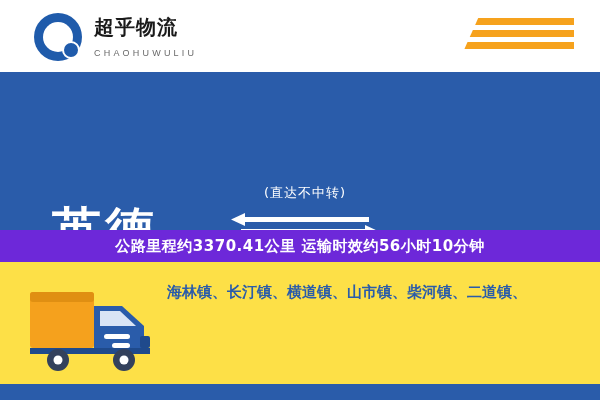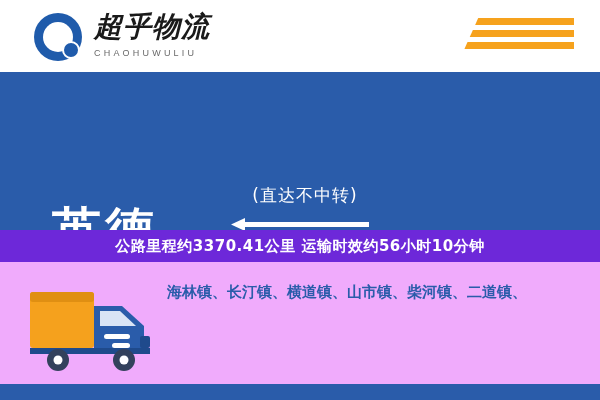--- a/index.html
+++ b/index.html
@@ -6,46 +6,46 @@
   body{width:600px;height:400px;overflow:hidden;font-family:"Liberation Sans","DejaVu Sans",sans-serif;background:#ffffff;}
   #page{position:relative;width:600px;height:400px;background:#ffffff;}
 
   
   .header{position:absolute;left:0;top:0;width:600px;height:72px;background:#ffffff;}
   .logo-mark{position:absolute;left:34px;top:13px;width:48px;height:48px;}
   .logo-mark .ring{position:absolute;left:0;top:0;width:48px;height:48px;border-radius:50%;background:#1f5bab;}
   .logo-mark .inner{position:absolute;left:9px;top:9px;width:30px;height:30px;border-radius:50%;background:#ffffff;}
   .logo-mark .dot{position:absolute;left:28px;top:28px;width:14px;height:14px;border-radius:50%;background:#1f5bab;border:2px solid #ffffff;}
   .brand{position:absolute;left:94px;top:10px;}
-  .brand .cn{font-family:"DejaVu Sans","Liberation Sans",sans-serif;font-size:28px;font-weight:bold;color:#1a1a1a;letter-spacing:1px;line-height:34px;font-style:italic;}
+  .brand .cn{font-family:"DejaVu Sans","Liberation Sans",sans-serif;font-size:20px;font-weight:bold;color:#1a1a1a;letter-spacing:1px;line-height:34px;}
   .brand .py{font-size:9px;color:#6a6a6a;letter-spacing:3.2px;margin-top:4px;font-weight:normal;}
   .stripes{position:absolute;right:26px;top:18px;width:120px;height:40px;}
   .stripes i{position:absolute;display:block;height:7px;background:#f6a21d;right:0;}
   .stripes i:nth-child(1){top:0;width:114px;}
   .stripes i:nth-child(2){top:12px;width:114px;}
   .stripes i:nth-child(3){top:24px;width:114px;}
   .stripes .cut{position:absolute;left:0;top:-4px;width:26px;height:48px;background:#ffffff;transform:skewX(-24deg);transform-origin:top left;}
 
   
   .blue{position:absolute;left:0;top:72px;width:600px;height:158px;background:#2a5caa;}
   .city{position:absolute;top:126px;font-family:"DejaVu Sans","Liberation Sans",sans-serif;font-size:49px;font-weight:bold;color:#ffffff;letter-spacing:4px;}
   .city.left{left:52px;}
   .city.right{right:48px;}
   .mid{position:absolute;left:231px;top:112px;width:148px;text-align:center;}
-  .mid .top-tag{font-family:"DejaVu Sans","Liberation Sans",sans-serif;font-size:17px;color:#ffffff;letter-spacing:1px;}
+  .mid .top-tag{font-family:"DejaVu Sans","Liberation Sans",sans-serif;font-size:13px;color:#ffffff;letter-spacing:1px;}
   .arrows{position:relative;width:148px;height:34px;margin-top:6px;}
   .arrows svg{display:block;}
   .mid .bot-tag{font-family:"DejaVu Sans","Liberation Sans",sans-serif;font-size:13px;color:#f6c43d;letter-spacing:1px;margin-top:2px;font-weight:bold;}
 
   
   .orange{position:absolute;left:0;top:230px;width:600px;height:32px;background:#6d28d9;}
   .orange .txt{position:absolute;left:0;top:0;width:600px;line-height:32px;text-align:center;font-family:"DejaVu Sans","Liberation Sans",sans-serif;font-size:15px;font-weight:bold;color:#ffffff;letter-spacing:0.5px;}
 
   
-  .bottom{position:absolute;left:0;top:262px;width:600px;height:138px;background:#f0abfc;}
+  .bottom{position:absolute;left:0;top:262px;width:600px;height:138px;background:#fde047;}
   .stations{position:absolute;left:167px;top:18px;width:410px;font-family:"DejaVu Sans","Liberation Sans",sans-serif;font-size:15px;line-height:25px;color:#2a5caa;font-weight:bold;}
 
   
   .truck{position:absolute;left:28px;top:18px;width:130px;height:100px;}
 
   
   .footer{position:absolute;left:0;top:384px;width:600px;height:16px;background:#2a5caa;}
 </style>
 </head>
 <body>

